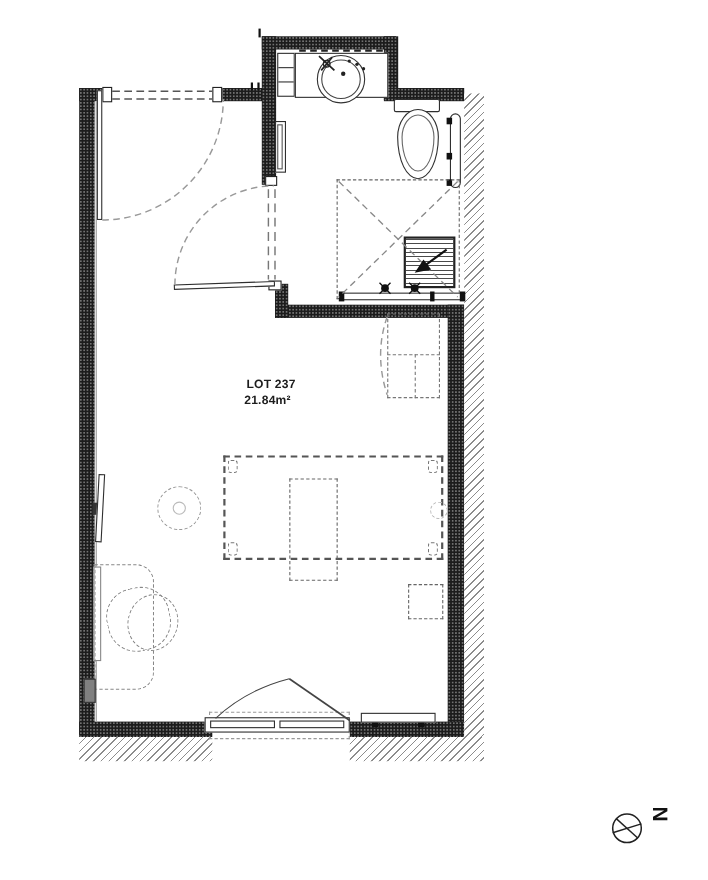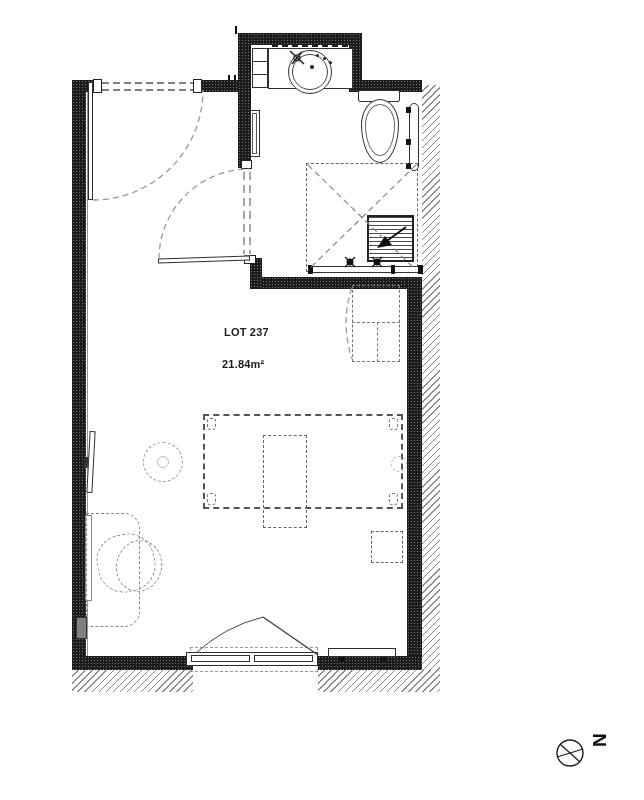--- a/index.html
+++ b/index.html
@@ -161,20 +161,20 @@
     <path d="M318,655 L263,617" stroke="#444" stroke-width="1.5" fill="none"></path>
     <path d="M263,617 Q224,627 196,653" stroke="#444" stroke-width="1" fill="none"></path>
 
     <g>
       <circle cx="570" cy="753" r="13" fill="none" stroke="#222" stroke-width="1.4"></circle>
       <path d="M560,744 L580,762" stroke="#222" stroke-width="1.3"></path>
       <path d="M557,757 L583,749" stroke="#222" stroke-width="1.3"></path>
     </g>
   </svg>
 
-  <div class="abs lbl" style="left:224px;top:326px;">LOT 237</div>
+  <div class="abs lbl" style="left:224px;top:344px;">LOT 237</div>
   <div class="abs lbl" style="left:222px;top:358px;">21.84m²</div>
 
   <div class="abs" style="left:592px;top:729px;">
     <span class="north">N</span>
   </div>
 
 </div>
 
 </body></html>

